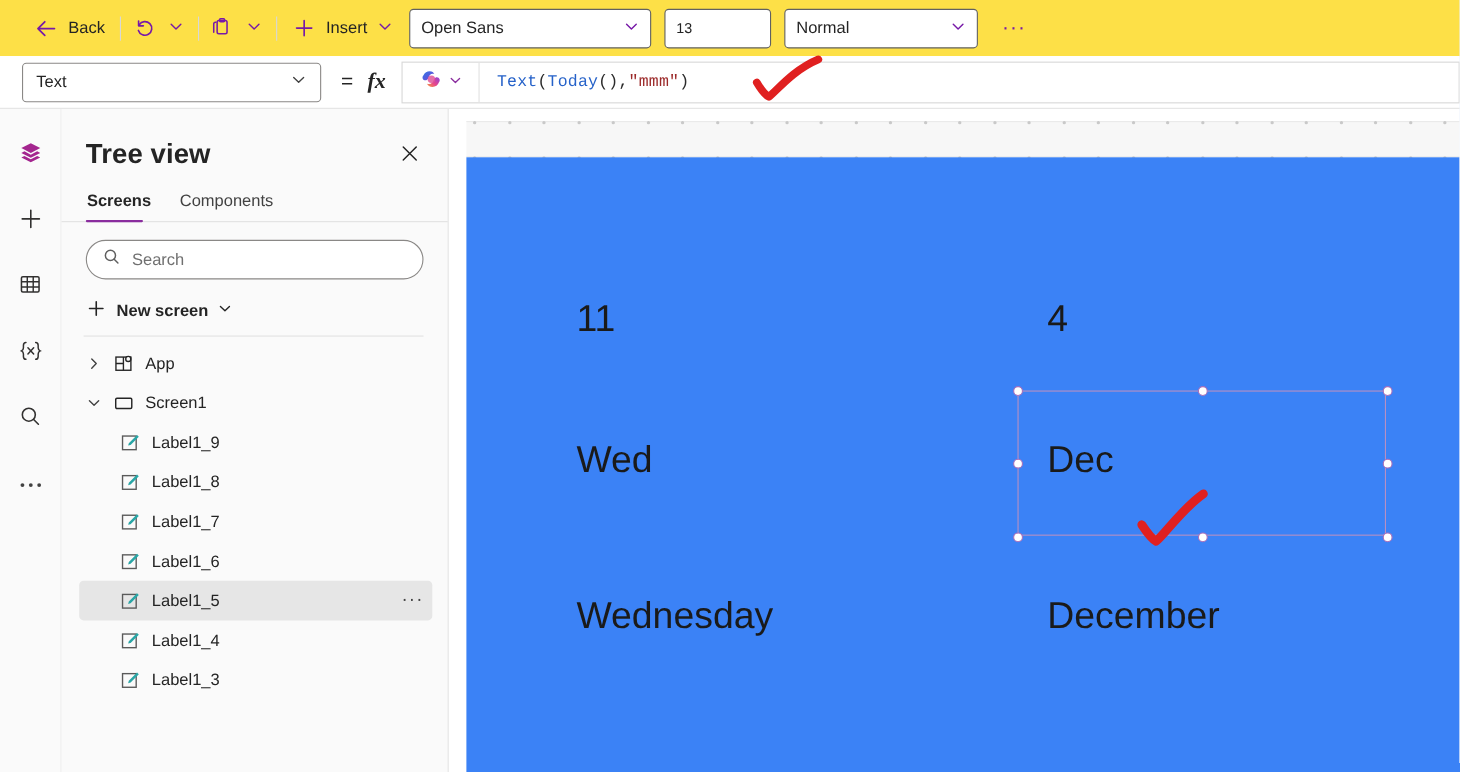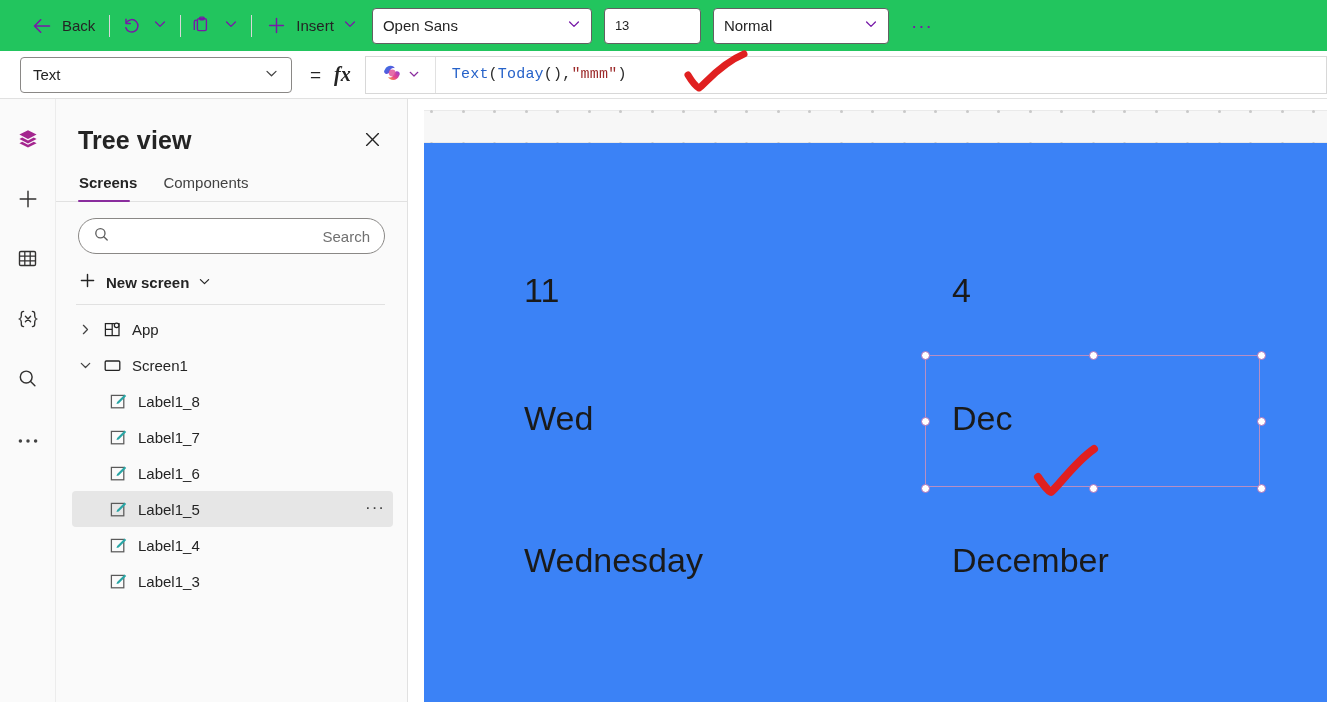--- a/index.html
+++ b/index.html
@@ -8,21 +8,21 @@
     overflow: hidden;
     background: #ffffff;
     font-family: "Liberation Sans", sans-serif;
     color: #242424;
   }
   #app { position: relative; width: 1327px; height: 702px; }
 
   
   .cmdbar {
     position: absolute; left: 0; top: 0; width: 1327px; height: 51px;
-    background: #22c55e;
+    background: #fde047;
     display: flex; align-items: center;
     padding-left: 22px;
     gap: 0;
   }
   .cb-btn {
     display: flex; align-items: center; gap: 9px;
     height: 34px; padding: 0 9px;
     border: none; background: transparent;
     font-family: "Liberation Sans", sans-serif;
     font-size: 15px; color: #242424;
@@ -138,21 +138,21 @@
     height: 2.5px; background: #8a2d9e; border-radius: 2px;
   }
   .searchrow { padding: 16px 22px 0 22px; }
   .searchbox {
     height: 36px; border: 1px solid #8a8886; border-radius: 18px;
     display: flex; align-items: center; gap: 10px; padding: 0 14px;
     background: #fff;
   }
   .searchinput {
     border: none; outline: none; background: transparent; flex: 1;
-    font-family: "Liberation Sans", sans-serif; font-size: 15px; color: #7f1d1d; text-align: right;
+    font-family: "Liberation Sans", sans-serif; font-size: 15px; color: #7f1d1d;
   }
   .searchinput::placeholder { color: #707070; }
   .newscreen {
     display: flex; align-items: center; gap: 9px;
     margin: 12px 22px 0 20px; padding: 5px 2px 11px 2px;
     border: none; background: transparent; cursor: pointer;
     font-family: "Liberation Sans", sans-serif;
     font-size: 15px; font-weight: 600; color: #242424;
     border-bottom: 1px solid #e1e1e1;
   }
@@ -478,20 +478,29 @@
           </svg>
         </span>
         <span class="tico">
           <svg width="19" height="19" viewBox="0 0 19 19" fill="none">
             <rect x="2.2" y="5" width="14.6" height="9.4" rx="1.1" stroke="#242424" stroke-width="1.3"></rect>
           </svg>
         </span>
         <span class="tlbl">Screen1</span>
       </div>
 
+      <div class="tnode ind2">
+        <span class="tico">
+          <svg width="19" height="19" viewBox="0 0 19 19" fill="none">
+            <rect x="2.4" y="3.4" width="12.4" height="12.4" stroke="#5a5a5a" stroke-width="1.25"></rect>
+            <path d="M15.6 2.4l1.6 1.6-7.5 7.5-2.2.6.6-2.2 7.5-7.5z" fill="#2aa6a6"></path>
+          </svg>
+        </span>
+        <span class="tlbl">Label1_9</span>
+      </div>
 
       <div class="tnode ind2">
         <span class="tico">
           <svg width="19" height="19" viewBox="0 0 19 19" fill="none">
             <rect x="2.4" y="3.4" width="12.4" height="12.4" stroke="#5a5a5a" stroke-width="1.25"></rect>
             <path d="M15.6 2.4l1.6 1.6-7.5 7.5-2.2.6.6-2.2 7.5-7.5z" fill="#2aa6a6"></path>
           </svg>
         </span>
         <span class="tlbl">Label1_8</span>
       </div>

